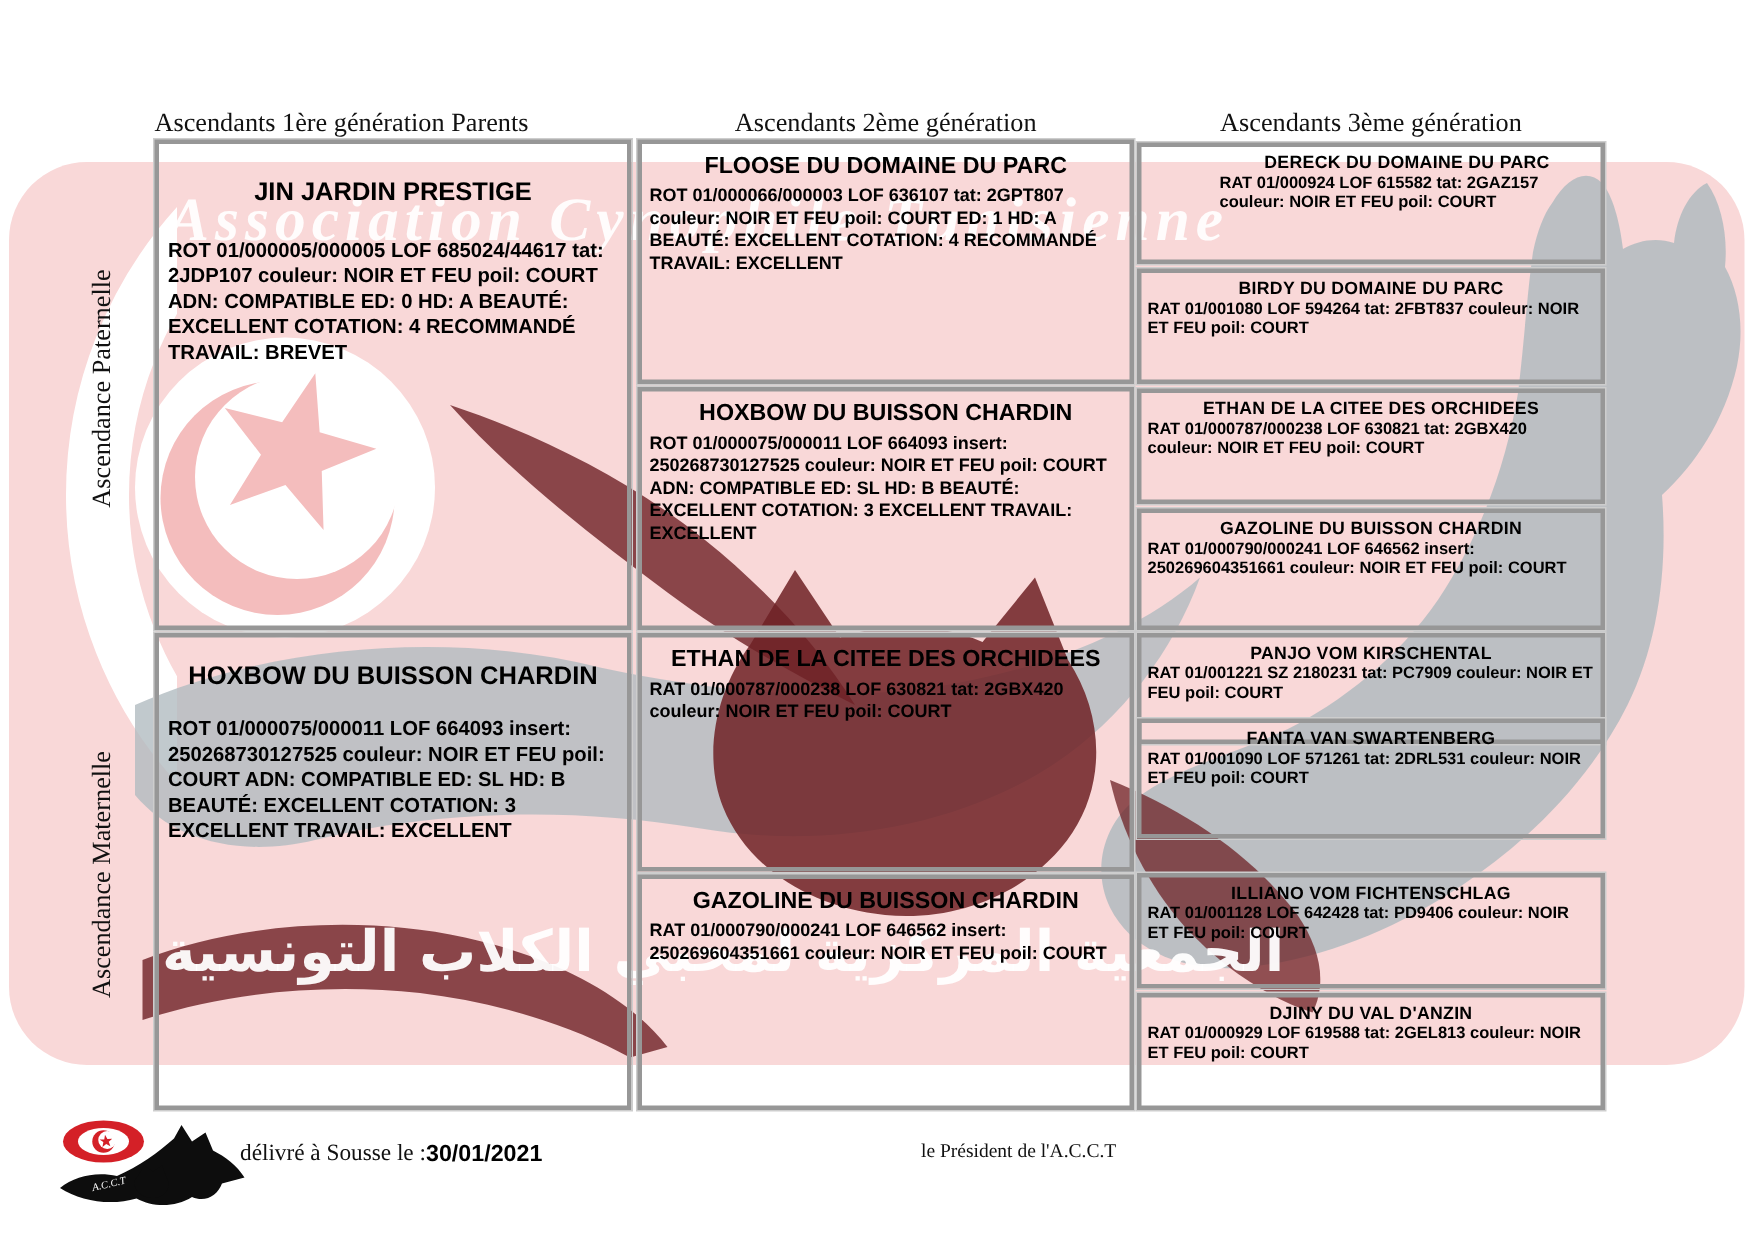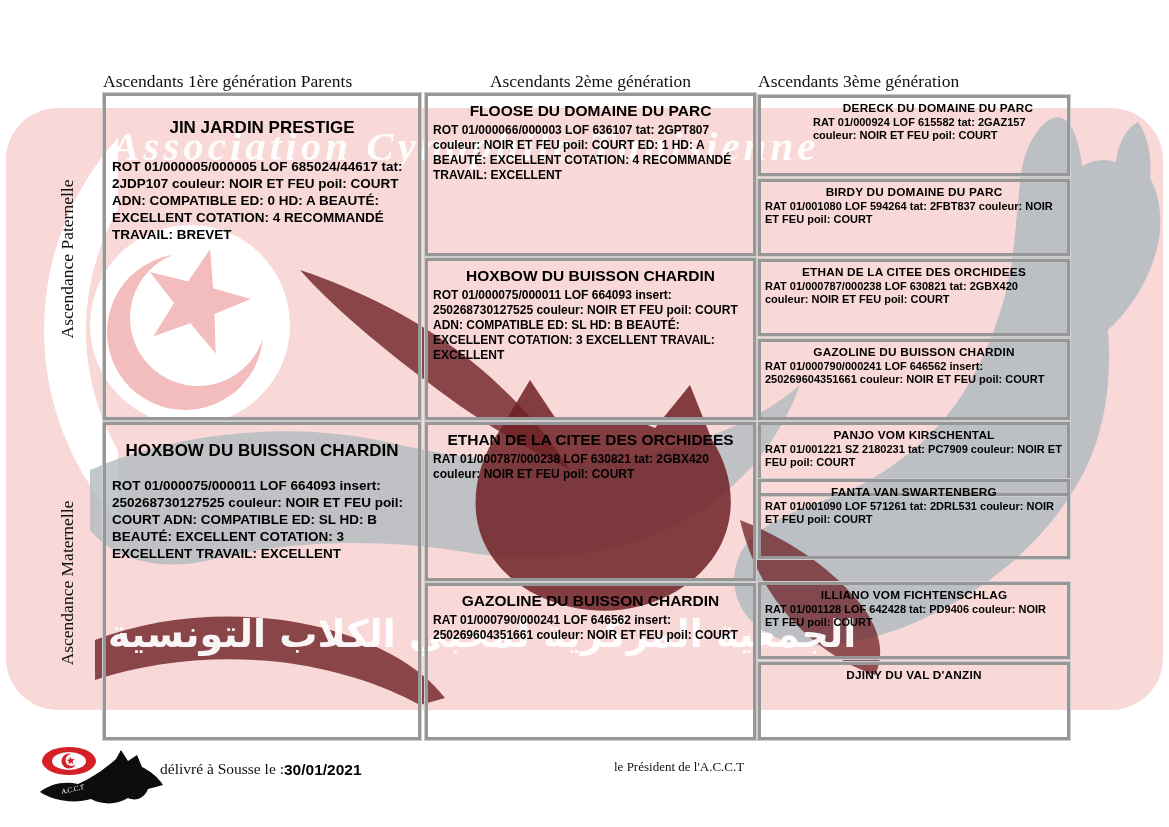--- a/index.html
+++ b/index.html
@@ -11,21 +11,21 @@
             font-family:Liberation Serif, serif;font-style:italic;font-weight:bold;
             font-size:41px;letter-spacing:4px;color:rgba(255,255,255,0.92);white-space:nowrap;}
   .wm-arabic{position:absolute;left:108px;top:612px;width:700px;z-index:1;text-align:center;
              font-family:"DejaVu Sans",sans-serif;font-weight:bold;font-size:38px;
              color:rgba(255,255,255,0.95);white-space:nowrap;}
   
   .gen-header{position:absolute;top:71px;font-family:"Liberation Serif",serif;
               font-size:17.5px;color:#111;z-index:3;}
   #hdr1{left:103px;width:330px;text-align:left;}
   #hdr2{left:425px;width:331px;text-align:center;}
-  #hdr3{left:758px;width:312px;}
+  #hdr3{left:758px;width:312px;text-align:center;}
   
   .side-label{position:absolute;width:270px;height:22px;z-index:3;text-align:center;
               font-family:"Liberation Serif",serif;font-size:17.5px;color:#111;
               transform:rotate(-90deg);}
   #side-pat{left:-67px;top:248px;}
   #side-mat{left:-67px;top:572px;}
   
   .pbox{position:absolute;border:3px solid #979797;box-shadow:0 0 0 1px #cdcdcd;
         box-sizing:border-box;background:transparent;z-index:2;color:#000;}
   .pbox .title{font-weight:bold;text-align:center;}
@@ -160,20 +160,21 @@
   <div id="g3b5" class="pbox g3">
     <div class="title">FANTA VAN SWARTENBERG</div>
     <div class="body">RAT 01/001090 LOF 571261 tat: 2DRL531 couleur: NOIR ET FEU poil: COURT</div>
   </div>
   <div id="g3b6" class="pbox g3">
     <div class="title">ILLIANO VOM FICHTENSCHLAG</div>
     <div class="body">RAT 01/001128 LOF 642428 tat: PD9406 couleur: NOIR ET FEU poil: COURT</div>
   </div>
   <div id="g3b7" class="pbox g3">
     <div class="title">DJINY DU VAL D'ANZIN</div>
+    <div class="body">RAT 01/000929 LOF 619588 tat: 2GEL813 couleur: NOIR ET FEU poil: COURT</div>
   </div>
 
   <div id="footer">
     <svg id="logo" width="132" height="64" viewBox="0 0 132 64" xmlns="http://www.w3.org/2000/svg">
 
       <g>
         <ellipse cx="33" cy="15" rx="27" ry="14" fill="#d42027"></ellipse>
         <ellipse cx="33" cy="15" rx="17" ry="9" fill="#ffffff"></ellipse>
         <circle cx="33" cy="15" r="7.5" fill="#d42027"></circle>
         <circle cx="35.5" cy="14" r="6" fill="#ffffff"></circle>

